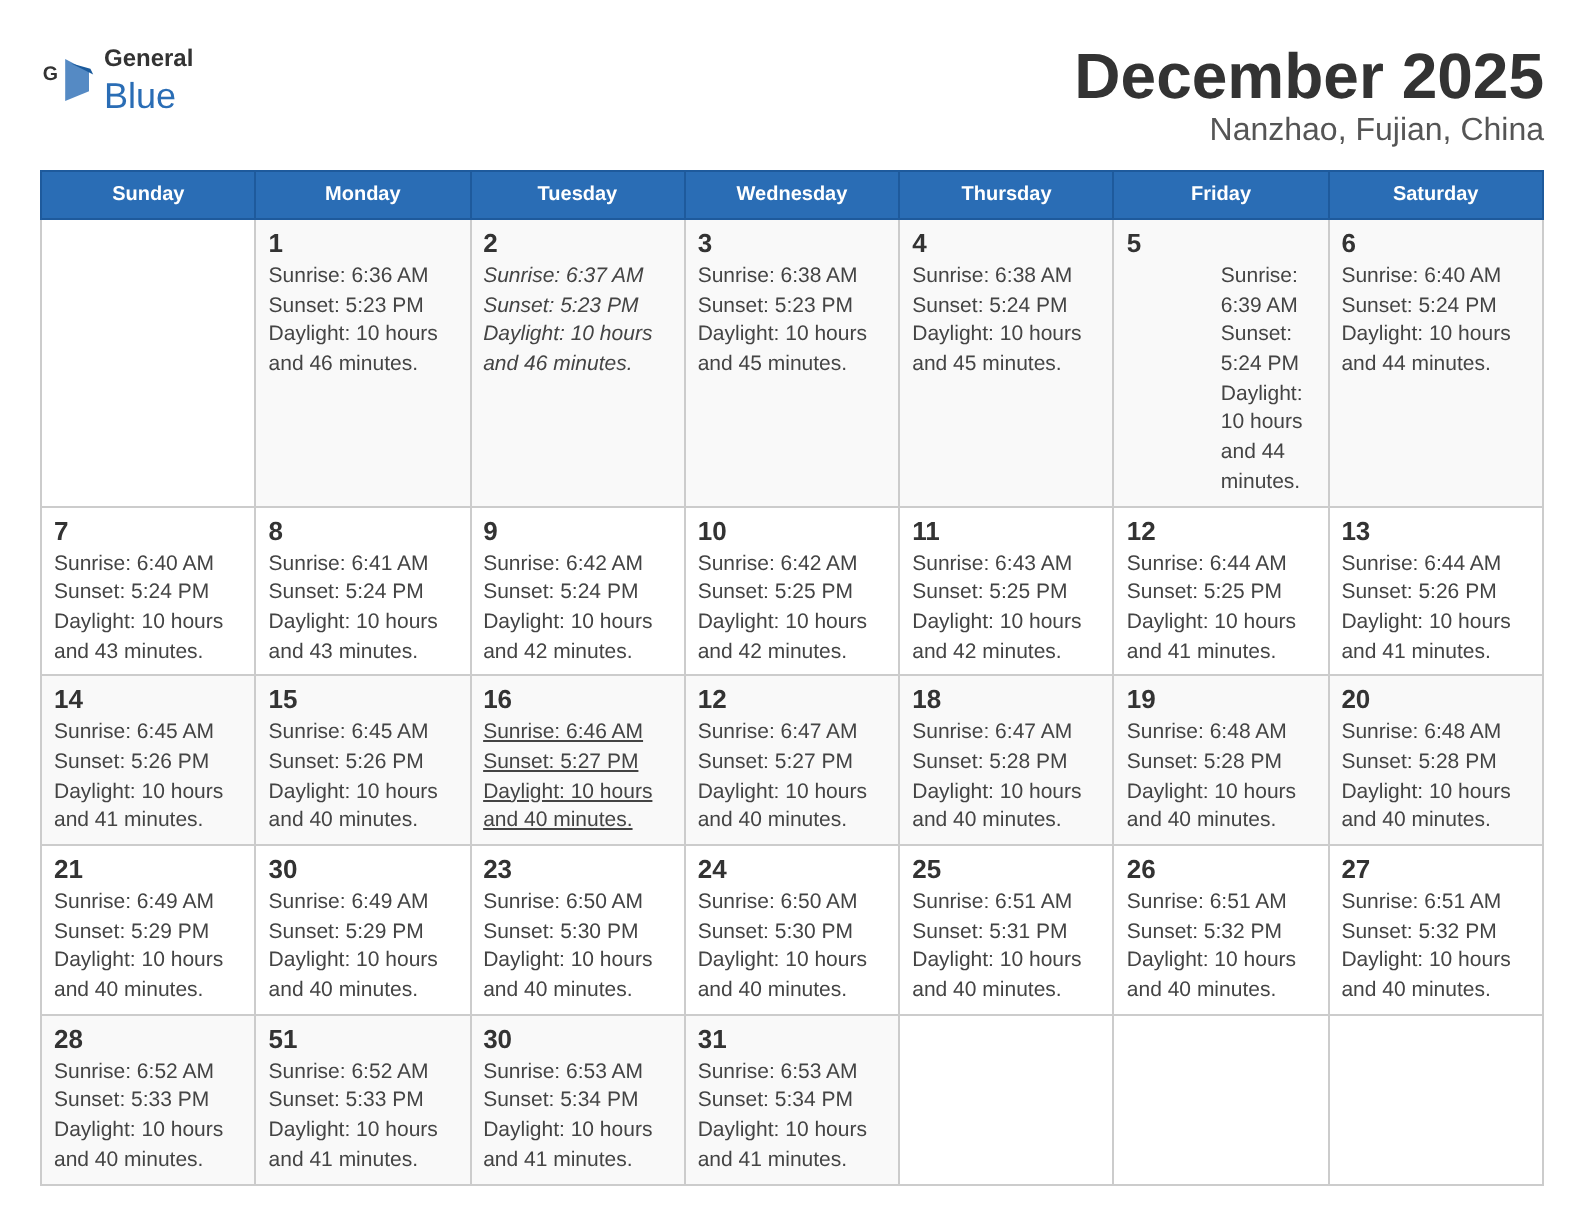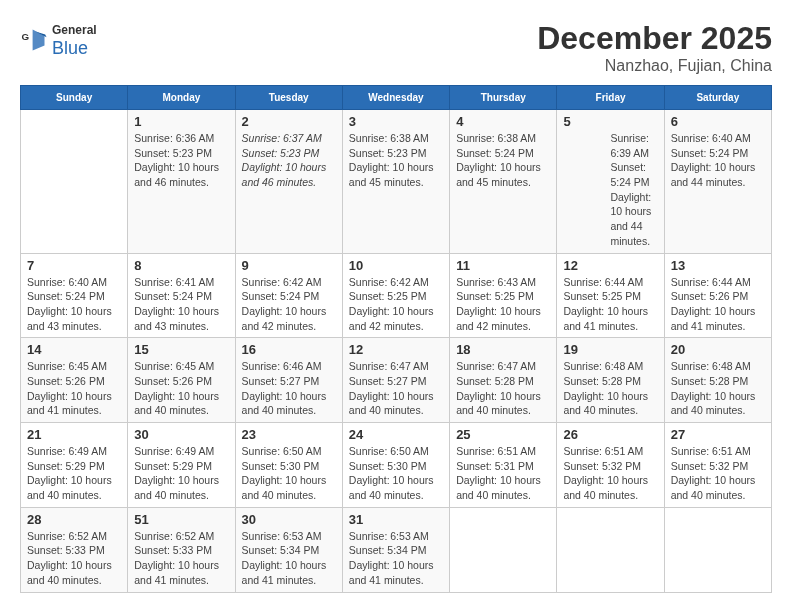--- a/index.html
+++ b/index.html
@@ -221,21 +221,21 @@
         </td>
         <td>
           <span class="day-number">15</span>
           <div class="day-info" style="white-space: pre-line;">Sunrise: 6:45 AM
 Sunset: 5:26 PM
 Daylight: 10 hours
 and 40 minutes.</div>
         </td>
         <td>
           <span class="day-number">16</span>
-          <div class="day-info" style="white-space: pre-line;">Sunrise: 6:46 AM
+          <div class="day-info" style="white-space: pre-line; text-decoration: underline;">Sunrise: 6:46 AM
 Sunset: 5:27 PM
 Daylight: 10 hours
 and 40 minutes.</div>
         </td>
         <td>
           <span class="day-number">12</span>
           <div class="day-info" style="white-space: pre-line;">Sunrise: 6:47 AM
 Sunset: 5:27 PM
 Daylight: 10 hours
 and 40 minutes.</div>

